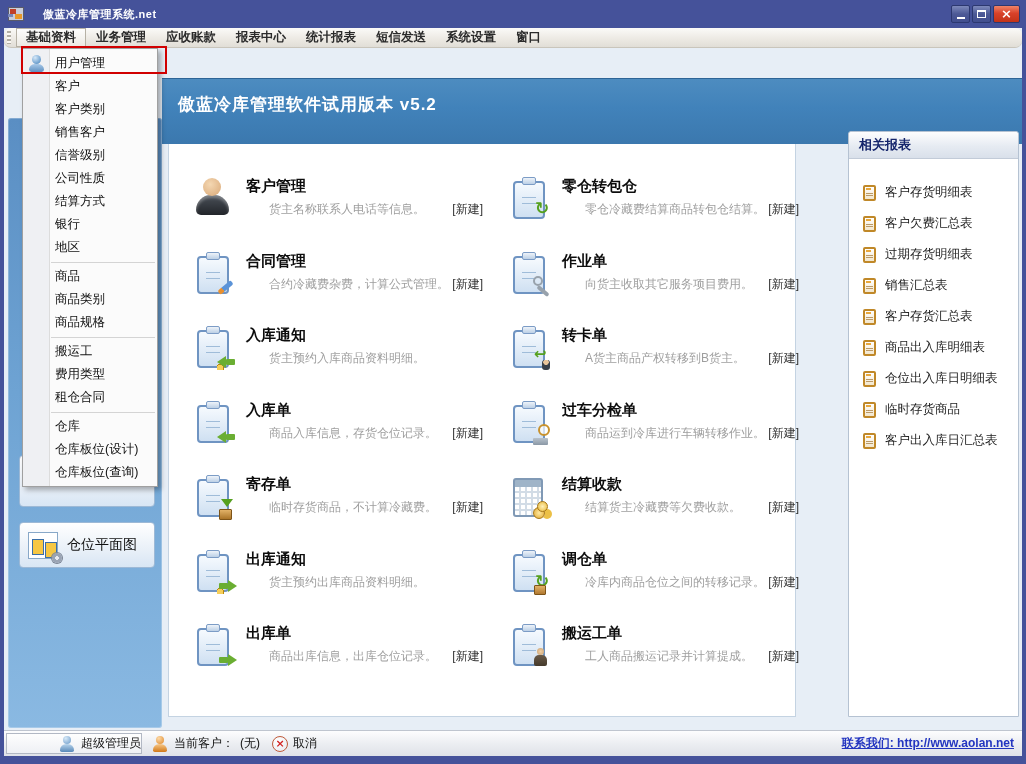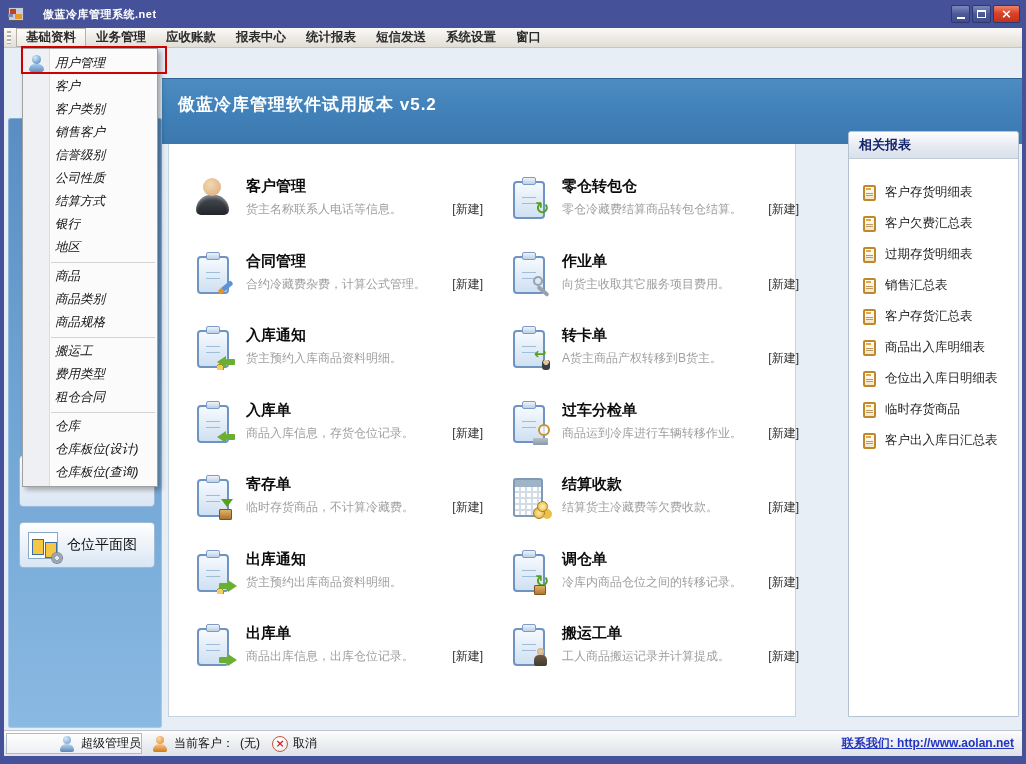--- a/index.html
+++ b/index.html
@@ -21,21 +21,21 @@
     background:linear-gradient(180deg,#7d89bb,#4c5996 50%,#414e8e); cursor:pointer; position:relative; }
   .tb-btn.close { width:27px; background:linear-gradient(180deg,#f08468,#d9422a 45%,#c33318); font:bold 13px/16px "DejaVu Sans",sans-serif; color:#fff; text-align:center; }
   .g-min { display:block; width:8px; height:2px; background:#fff; margin:11px auto 0; }
   .g-max { display:block; width:9px; height:8px; border:1px solid #fff; border-top:2px solid #fff; margin:4px auto 0; }
 
   
   .client { position:absolute; left:4px; right:4px; top:28px; bottom:8px; background:#e7eef6; display:flex; flex-direction:column; }
 
   
   .menubar { height:20px; flex:none; background:linear-gradient(180deg,#fbfaf8,#edeae4 55%,#e1ded7);
-    border-bottom:1px solid #c9c5bb; display:flex; align-items:stretch; position:relative; z-index:30; }
+    border-bottom:1px solid #c9c5bb; display:flex; align-items:stretch; position:relative; z-index:30;border-radius:7px; }
   .grip { width:4px; margin:3px 5px 0 3px; height:13px; background:repeating-linear-gradient(180deg,#b2aea4 0 2px,#faf8f4 2px 4px); }
   .mb-items { display:flex; }
   .mb-item { padding:0 10px; font-size:12.5px; font-weight:bold; color:#2b2b2b; line-height:19px; cursor:pointer; white-space:nowrap; }
   .mb-item[data-active="1"] { background:linear-gradient(180deg,#fefefe,#ece9e2); box-shadow:inset 0 0 0 1px #b6b1a5; }
 
   
   .content { position:relative; flex:1; background:#e7eef6; }
 
   .banner { position:absolute; left:158px; right:0; top:30px; height:66px;
     background:linear-gradient(180deg,#4d8cc0,#4182ba 45%,#3b78ae); border-top:1px solid #2e6496; z-index:5; }
@@ -53,21 +53,21 @@
   .plan-icon::after { content:""; position:absolute; right:-5px; bottom:-5px; width:10px; height:10px; border-radius:50%;
     background:radial-gradient(circle,#e8eaf0 0 2px,#9aa4b4 2px 5px); box-shadow:0 0 0 1px #7a8494; }
 
   
   .main { position:absolute; left:164px; top:79px; width:628px; height:590px; background:#fff; border:1px solid #c4d3e2; border-top:none; z-index:4; }
   .features { display:grid; grid-template-columns:316px auto; grid-auto-rows:74.5px; padding:50px 0 0 24px; }
   .feat { display:flex; align-items:flex-start; }
   .ft { margin-left:11px; }
   .ft-title { display:block; font-size:15px; font-weight:bold; color:#0d0d0d; cursor:pointer; }
   .ft-row { display:flex; justify-content:space-between; width:237px; margin-top:5px; }
-  .ft-desc { font-size:12px; color:#9e9e9e; }
+  .ft-desc { font-size:12px; color:#9e9e9e;margin-left:23px; }
   .ft-new { font-size:12px; color:#333; cursor:pointer; white-space:nowrap; }
 
   
   .fi { position:relative; width:42px; height:42px; flex:none; }
   .fi::before { content:""; position:absolute; left:4px; top:4px; width:28px; height:34px; border:2px solid #6f94c2; border-radius:4px;
     background:repeating-linear-gradient(180deg,rgba(0,0,0,0) 0 5px,#9fbcd9 5px 6px) 7px 9px/14px 17px no-repeat,
                linear-gradient(180deg,#f6fafe,#cfe0f2); }
   .fi::after { content:""; position:absolute; left:13px; top:0; width:12px; height:6px; border:1px solid #7c9cc6; border-radius:2px; background:linear-gradient(#eef3f9,#bcd0e6); }
   .ovl { position:absolute; right:-2px; bottom:-2px; width:20px; height:18px; }
   .ovl::before,.ovl::after { content:""; position:absolute; }
@@ -122,21 +122,21 @@
   .rp-body { padding:18px 0 0 14px; }
   .rp-item { display:flex; align-items:center; gap:9px; height:31px; cursor:pointer; }
   .ri { width:13px; height:16px; border:2px solid #c08828; border-radius:2px; background:linear-gradient(#fff,#f2e6cc); position:relative; flex:none; }
   .ri::before { content:""; position:absolute; left:1px; top:1px; width:5px; height:2px; background:#e8a83c; }
   .ri::after { content:""; position:absolute; left:1px; top:5px; width:7px; height:5px; background:repeating-linear-gradient(rgba(0,0,0,0) 0 1px,#bb9a66 1px 2px); }
   .rp-label { font-size:12.5px; color:#1c1c1c; }
 
   
   .dropdown { position:absolute; left:18px; top:0; width:136px; height:439px; z-index:40;
     background:linear-gradient(90deg,#eff0f3 0 26px,#dcdcdc 26px 27px,#fbfbfb 27px);
-    border:1px solid #a0a0a0; box-shadow:3px 3px 5px rgba(0,0,0,.3); padding-top:3px;font-style:italic; }
+    border:1px solid #a0a0a0; box-shadow:3px 3px 5px rgba(0,0,0,.3); padding-top:3px; }
   .mi { position:relative; height:23px; line-height:23px; padding-left:32px; font-size:12.5px; color:#111; cursor:pointer; white-space:nowrap; }
   .mi[data-type="separator"] { height:6px; padding:0; cursor:default; }
   .mi[data-type="separator"]::after { content:""; position:absolute; left:28px; right:2px; top:3px; height:1px; background:#d4d4d4; }
   .mi-ic { position:absolute; left:5px; top:3px; width:17px; height:17px; }
   .mi-ic[data-icon="user"]::before { content:""; position:absolute; left:4px; top:0; width:9px; height:9px; border-radius:50%; background:radial-gradient(circle at 35% 30%,#d6e8f8,#6d9fce 70%,#4a7cab); }
   .mi-ic[data-icon="user"]::after { content:""; position:absolute; left:1px; top:9px; width:15px; height:8px; border-radius:7px 7px 3px 3px; background:linear-gradient(#a8c8e8,#5e8fc0); }
 
   .redbox { position:absolute; left:17px; top:-2px; width:146px; height:28px; border:2px solid #d10000; z-index:45; pointer-events:none; }
 
   

